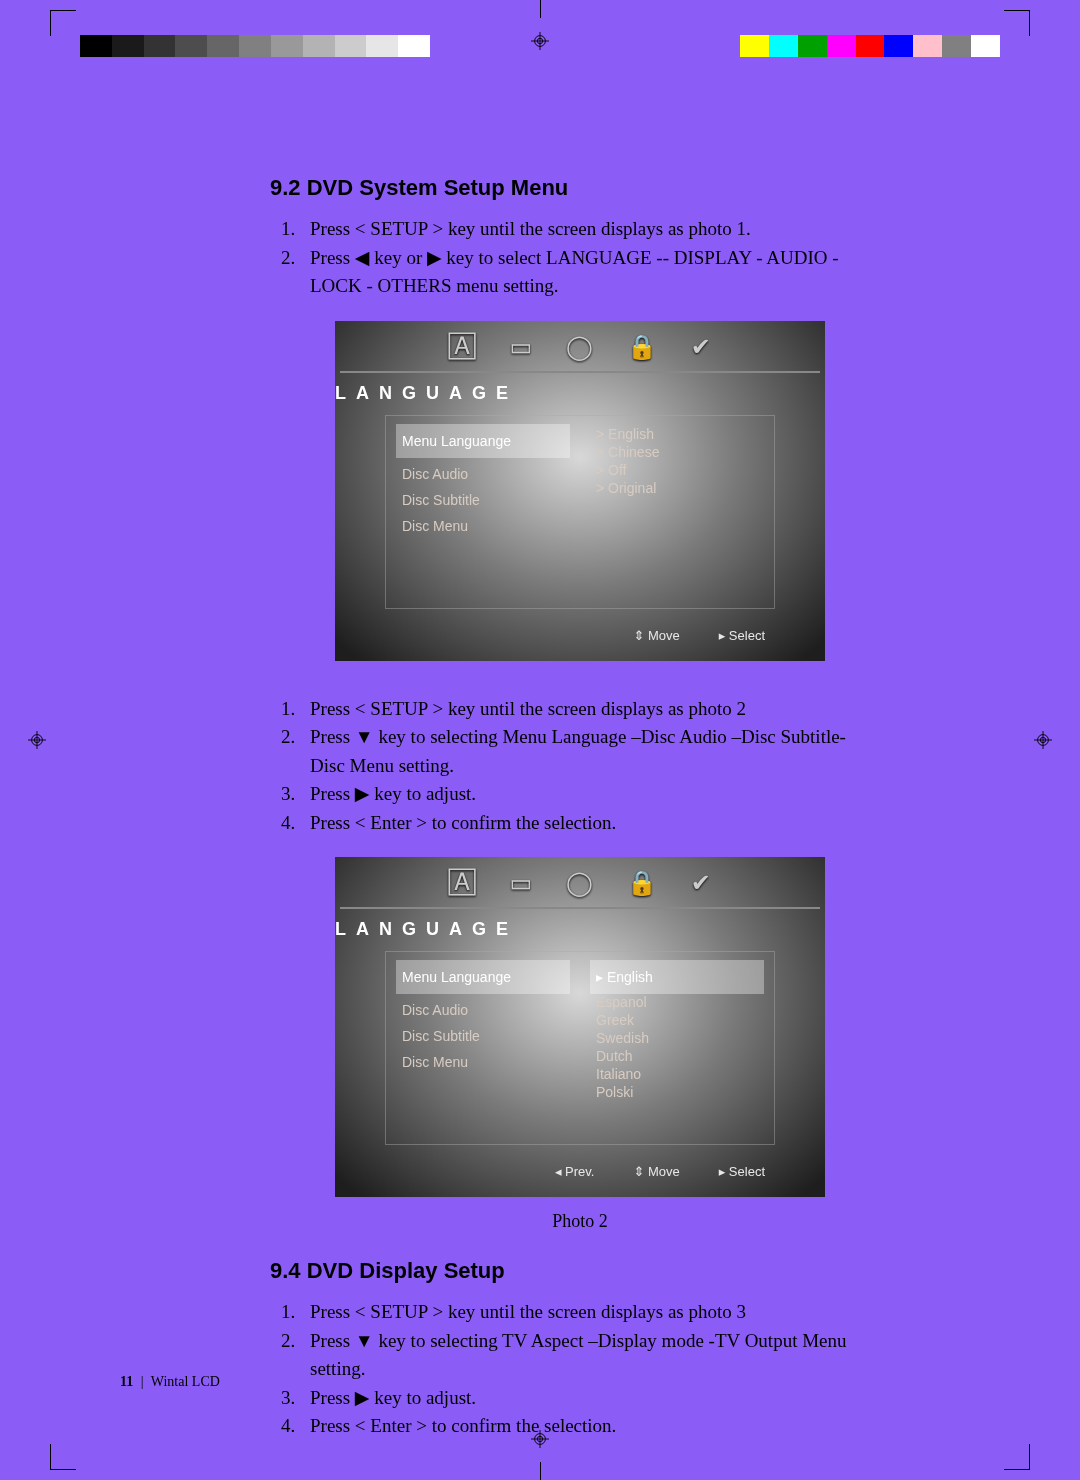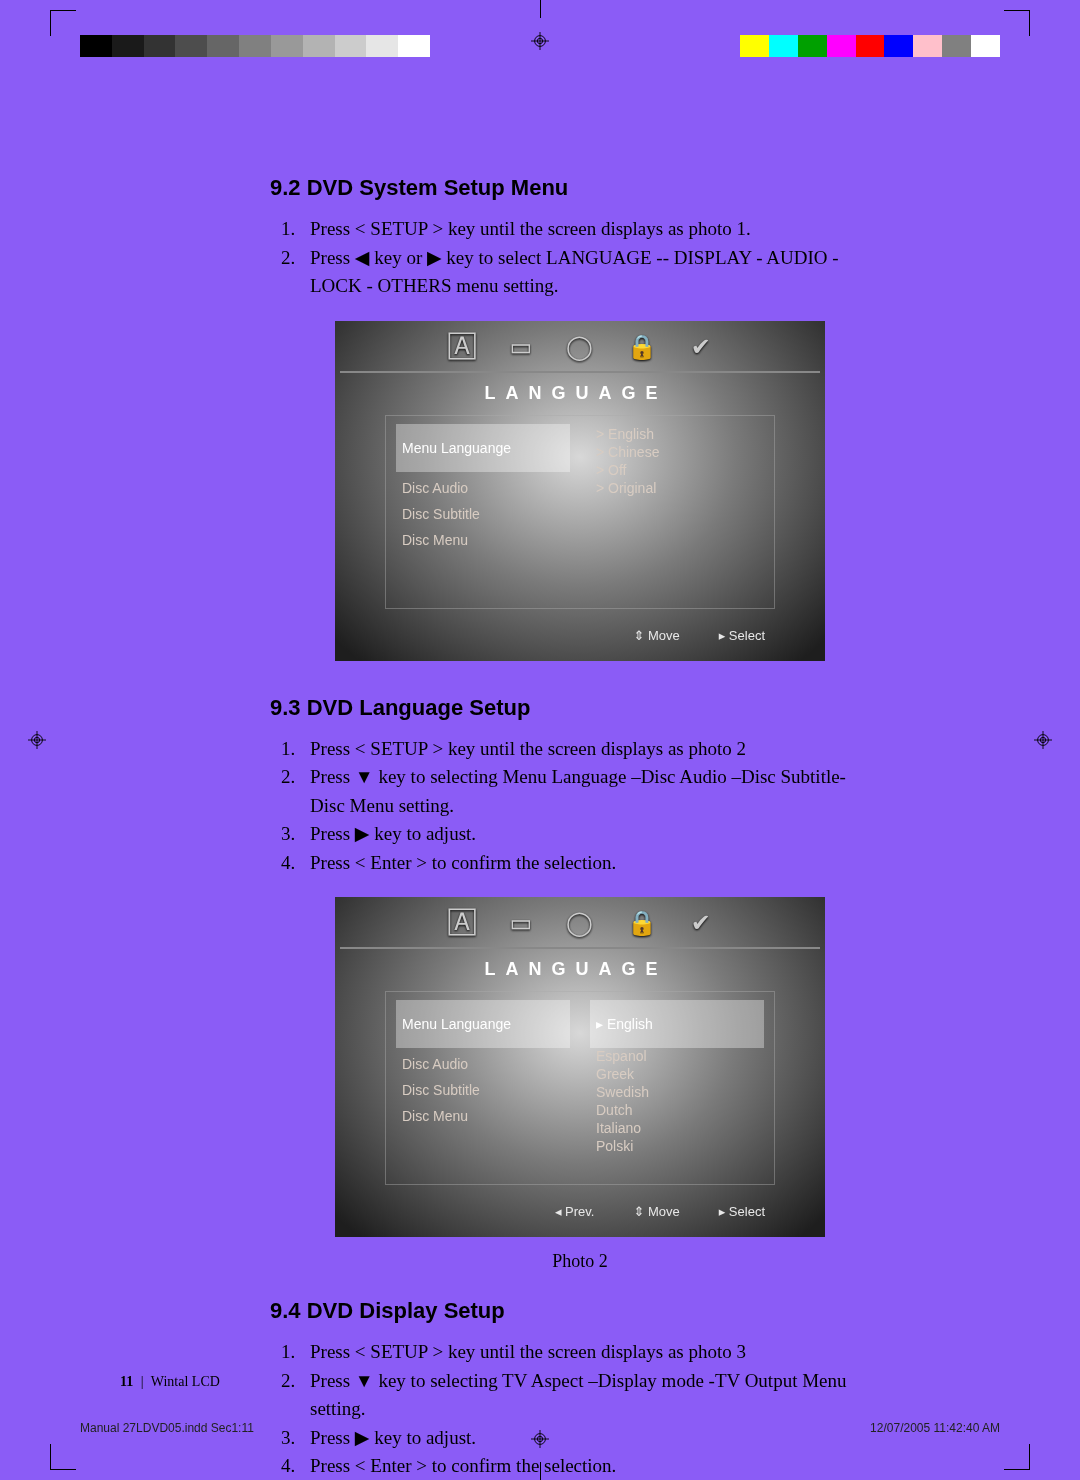--- a/index.html
+++ b/index.html
@@ -27,26 +27,26 @@
 
   .content { position:absolute; left:270px; top:175px; width:620px; }
   h2 { font-family: Arial, Helvetica, sans-serif; font-weight:bold; font-size:22px; margin:0 0 14px 0; }
   ol { margin:0 16px 20px 0; padding-left:30px; font-size:19px; line-height:1.5; }
   ol li { padding-left:10px; }
 
   .osd { width:490px; height:340px; margin:16px auto 34px auto; background:radial-gradient(ellipse at 50% 40%, #d8d8d8 0%, #7a7a7a 45%, #1e1e1e 95%); position:relative; }
   .osd-border { position:absolute; left:5px; right:5px; top:50px; height:2px; background:#888; }
   .osd-iconrow { position:absolute; top:12px; left:0; right:0; display:flex; justify-content:center; gap:34px; }
   .osd-icon { font-size:24px; color:#ccc; filter:drop-shadow(0 1px 1px #000); }
-  .osd-title { position:absolute; top:62px; left:0; right:8px; text-align:center; color:#fff; font-family:Arial,sans-serif; font-size:18px; letter-spacing:10px; font-weight:600; }
+  .osd-title { position:absolute; top:62px; left:0; right:8px; text-align:left; color:#fff; font-family:Arial,sans-serif; font-size:18px; letter-spacing:10px; font-weight:600; }
   .osd-body { position:absolute; top:94px; left:50px; right:50px; bottom:52px; border:1px solid rgba(170,170,170,0.45); display:flex; }
   .osd-col-left { width:50%; padding:10px 16px; display:flex; flex-direction:column; gap:10px; }
   .osd-col-right { width:50%; padding:10px 16px; display:flex; flex-direction:column; gap:2px; }
   .osd-row { color:#d8ccc2; font-family:Arial,sans-serif; font-size:14px; }
-  .osd-row.hl { background:rgba(255,255,255,0.35); color:#fff; padding:16px 6px; margin:-2px -6px; }
+  .osd-row.hl { background:rgba(255,255,255,0.35); color:#fff; padding:9px 6px; margin:-2px -6px; }
   .osd-footer { position:absolute; bottom:18px; right:60px; display:flex; gap:39px; color:#e8e8e8; font-family:Arial,sans-serif; font-size:13px; }
   .osd-footer span::before { content:""; }
 
   .caption { text-align:center; font-size:18px; margin:-20px 0 26px 0; }
 
   .page-footer { position:absolute; left:120px; bottom:90px; font-size:14px; }
   .page-footer .pn { font-weight:bold; }
   .page-footer .sep { margin:0 4px; }
 
   .indd-line { position:absolute; bottom:45px; left:80px; right:80px; display:flex; justify-content:space-between; font-family:Arial,sans-serif; font-size:12px; color:#222; }
@@ -143,21 +143,20 @@
             <div class="osd-row">&gt; Off</div>
             <div class="osd-row">&gt; Original</div>
           </div>
       </div>
       <div class="osd-footer" id="osd1-footer">
           <span>⇕ Move</span>
           <span>▸ Select</span>
         </div>
     </div>
 
-    <h2>9.3 DVD  Language Setup</h2>
     <ol id="list-s2">
         <li>Press &lt; SETUP &gt; key until the screen displays as photo 2</li>
         <li>Press ▼ key to selecting Menu Language –Disc Audio –Disc Subtitle- Disc Menu setting.</li>
         <li>Press ▶ key to adjust.</li>
         <li>Press &lt; Enter &gt; to confirm the selection.</li>
       </ol>
 
     <div class="osd">
       <div class="osd-iconrow">
         <span class="osd-icon">🄰</span>
@@ -202,17 +201,13 @@
       </ol>
 
   </div>
 
   <div class="page-footer">
     <span class="pn">11</span>
     <span class="sep">|</span>
     <span>Wintal LCD</span>
   </div>
 
-  <div class="indd-line">
-    <span>Manual 27LDVD05.indd   Sec1:11</span>
-    <span>12/07/2005   11:42:40 AM</span>
-  </div>
 </div>
 
 </body></html>

